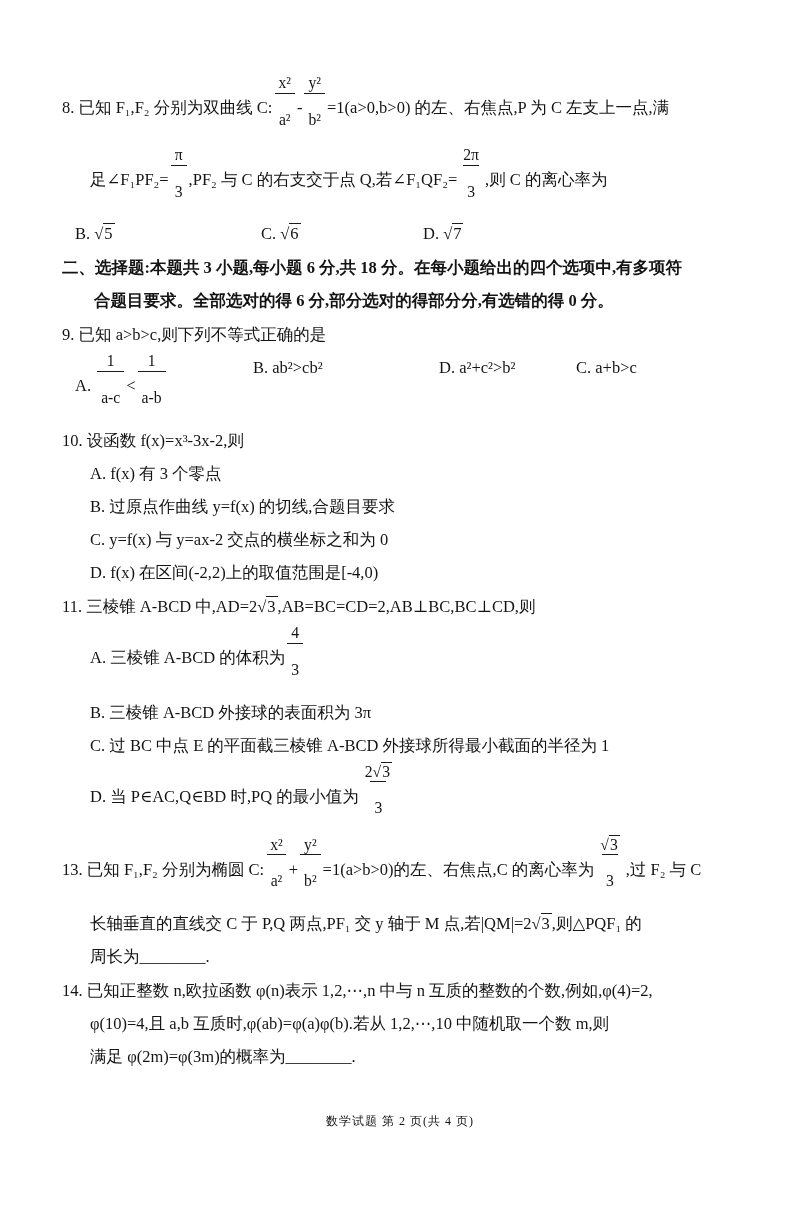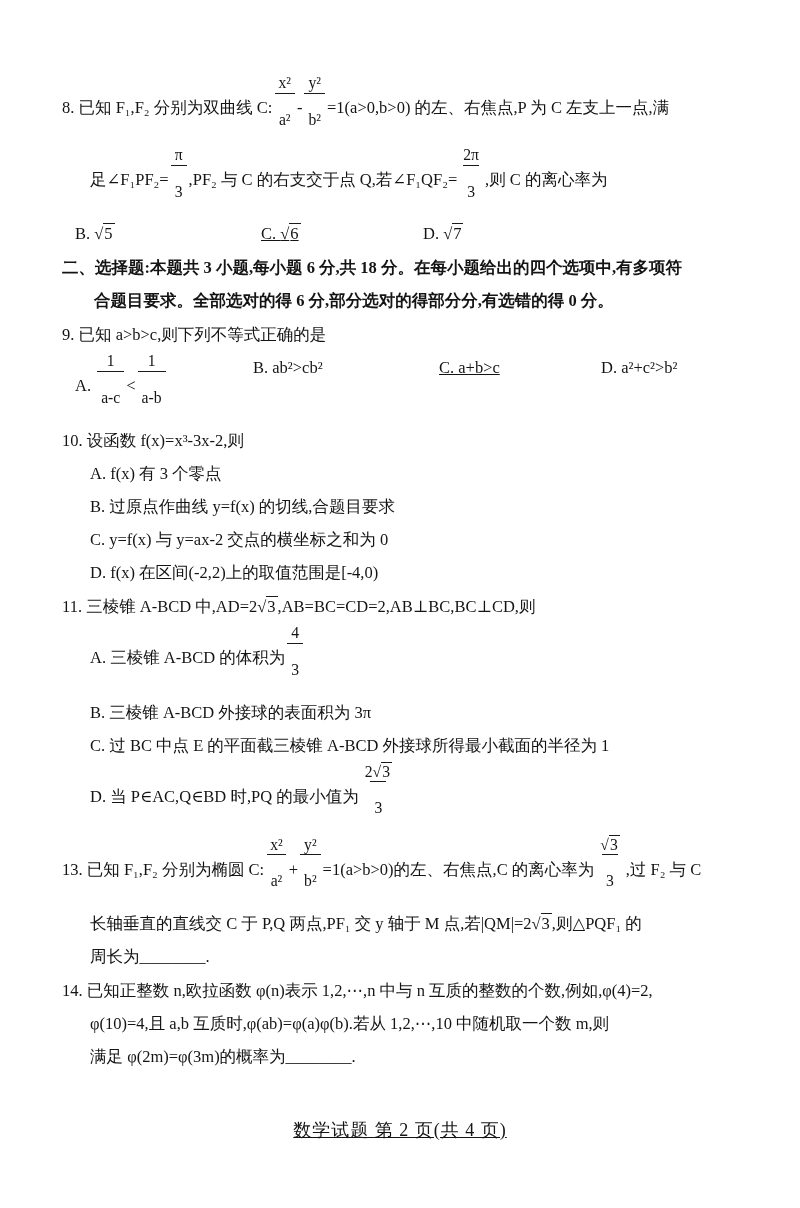--- a/index.html
+++ b/index.html
@@ -25,21 +25,21 @@
   .cont { padding-left: 28px; }   
   .cont2 { padding-left: 32px; }  
   .question { margin-top: 1px; }
   .section-head { margin-top: 1px; }
 
   
   .opts-row { display: flex; padding-left: 13px; align-items: flex-start; }
   .opt { white-space: nowrap; }
   .w1 { width: 178px; }
   .w2 { width: 186px; }
-  .w3 { width: 162px; text-decoration: underline; }
+  .w3 { width: 162px; }
   .w4 { flex: 1; }
 
   
   .frac {
     display: inline-flex;
     flex-direction: column;
     align-items: center;
     vertical-align: middle;
     margin: 0 2px;
     line-height: 1.25;
@@ -50,24 +50,23 @@
   .fden { display: block; padding: 16px 4px; border-top: 1.2px solid #1a1a1a; }
 
   
   .sqrt { white-space: nowrap; }
   .rad { }
   .radbody { border-top: 1.2px solid #1a1a1a; padding: 0 2px 0 1px; }
 
   .footer {
     margin-top: auto;
     text-align: center;
-    font-size: 18px;
+    font-size: 12px;
     letter-spacing: 1px;
-    padding-bottom: 60px;
-    text-decoration: underline;
+    padding-bottom: 75px;
   }
 </style>
 </head>
 <body>
 
 <div class="page">
   <main class="content">
 
     <section class="question">
       <p class="line math">8. 已知 F₁,F₂ 分别为双曲线 C:<span class="frac">
@@ -100,22 +99,22 @@
       <p class="line">9. 已知 a&gt;b&gt;c,则下列不等式正确的是</p>
       <div class="opts-row">
         <span class="opt w1">A. <span class="frac">
               <span class="fnum">1</span>
               <span class="fden">a-c</span>
             </span>&lt;<span class="frac">
               <span class="fnum">1</span>
               <span class="fden">a-b</span>
             </span></span>
         <span class="opt w2">B. ab²&gt;cb²</span>
+        <span class="opt w4">D. a²+c²&gt;b²</span>
         <span class="opt w3">C. a+b&gt;c</span>
-        <span class="opt w4">D. a²+c²&gt;b²</span>
       </div>
     </section>
 
     <section class="question">
       <p class="line">10. 设函数 f(x)=x³-3x-2,则</p>
       <p class="line cont">A. f(x) 有 3 个零点</p>
       <p class="line cont">B. 过原点作曲线 y=f(x) 的切线,合题目要求</p>
       <p class="line cont">C. y=f(x) 与 y=ax-2 交点的横坐标之和为 0</p>
       <p class="line cont">D. f(x) 在区间(-2,2)上的取值范围是[-4,0)</p>
     </section>

